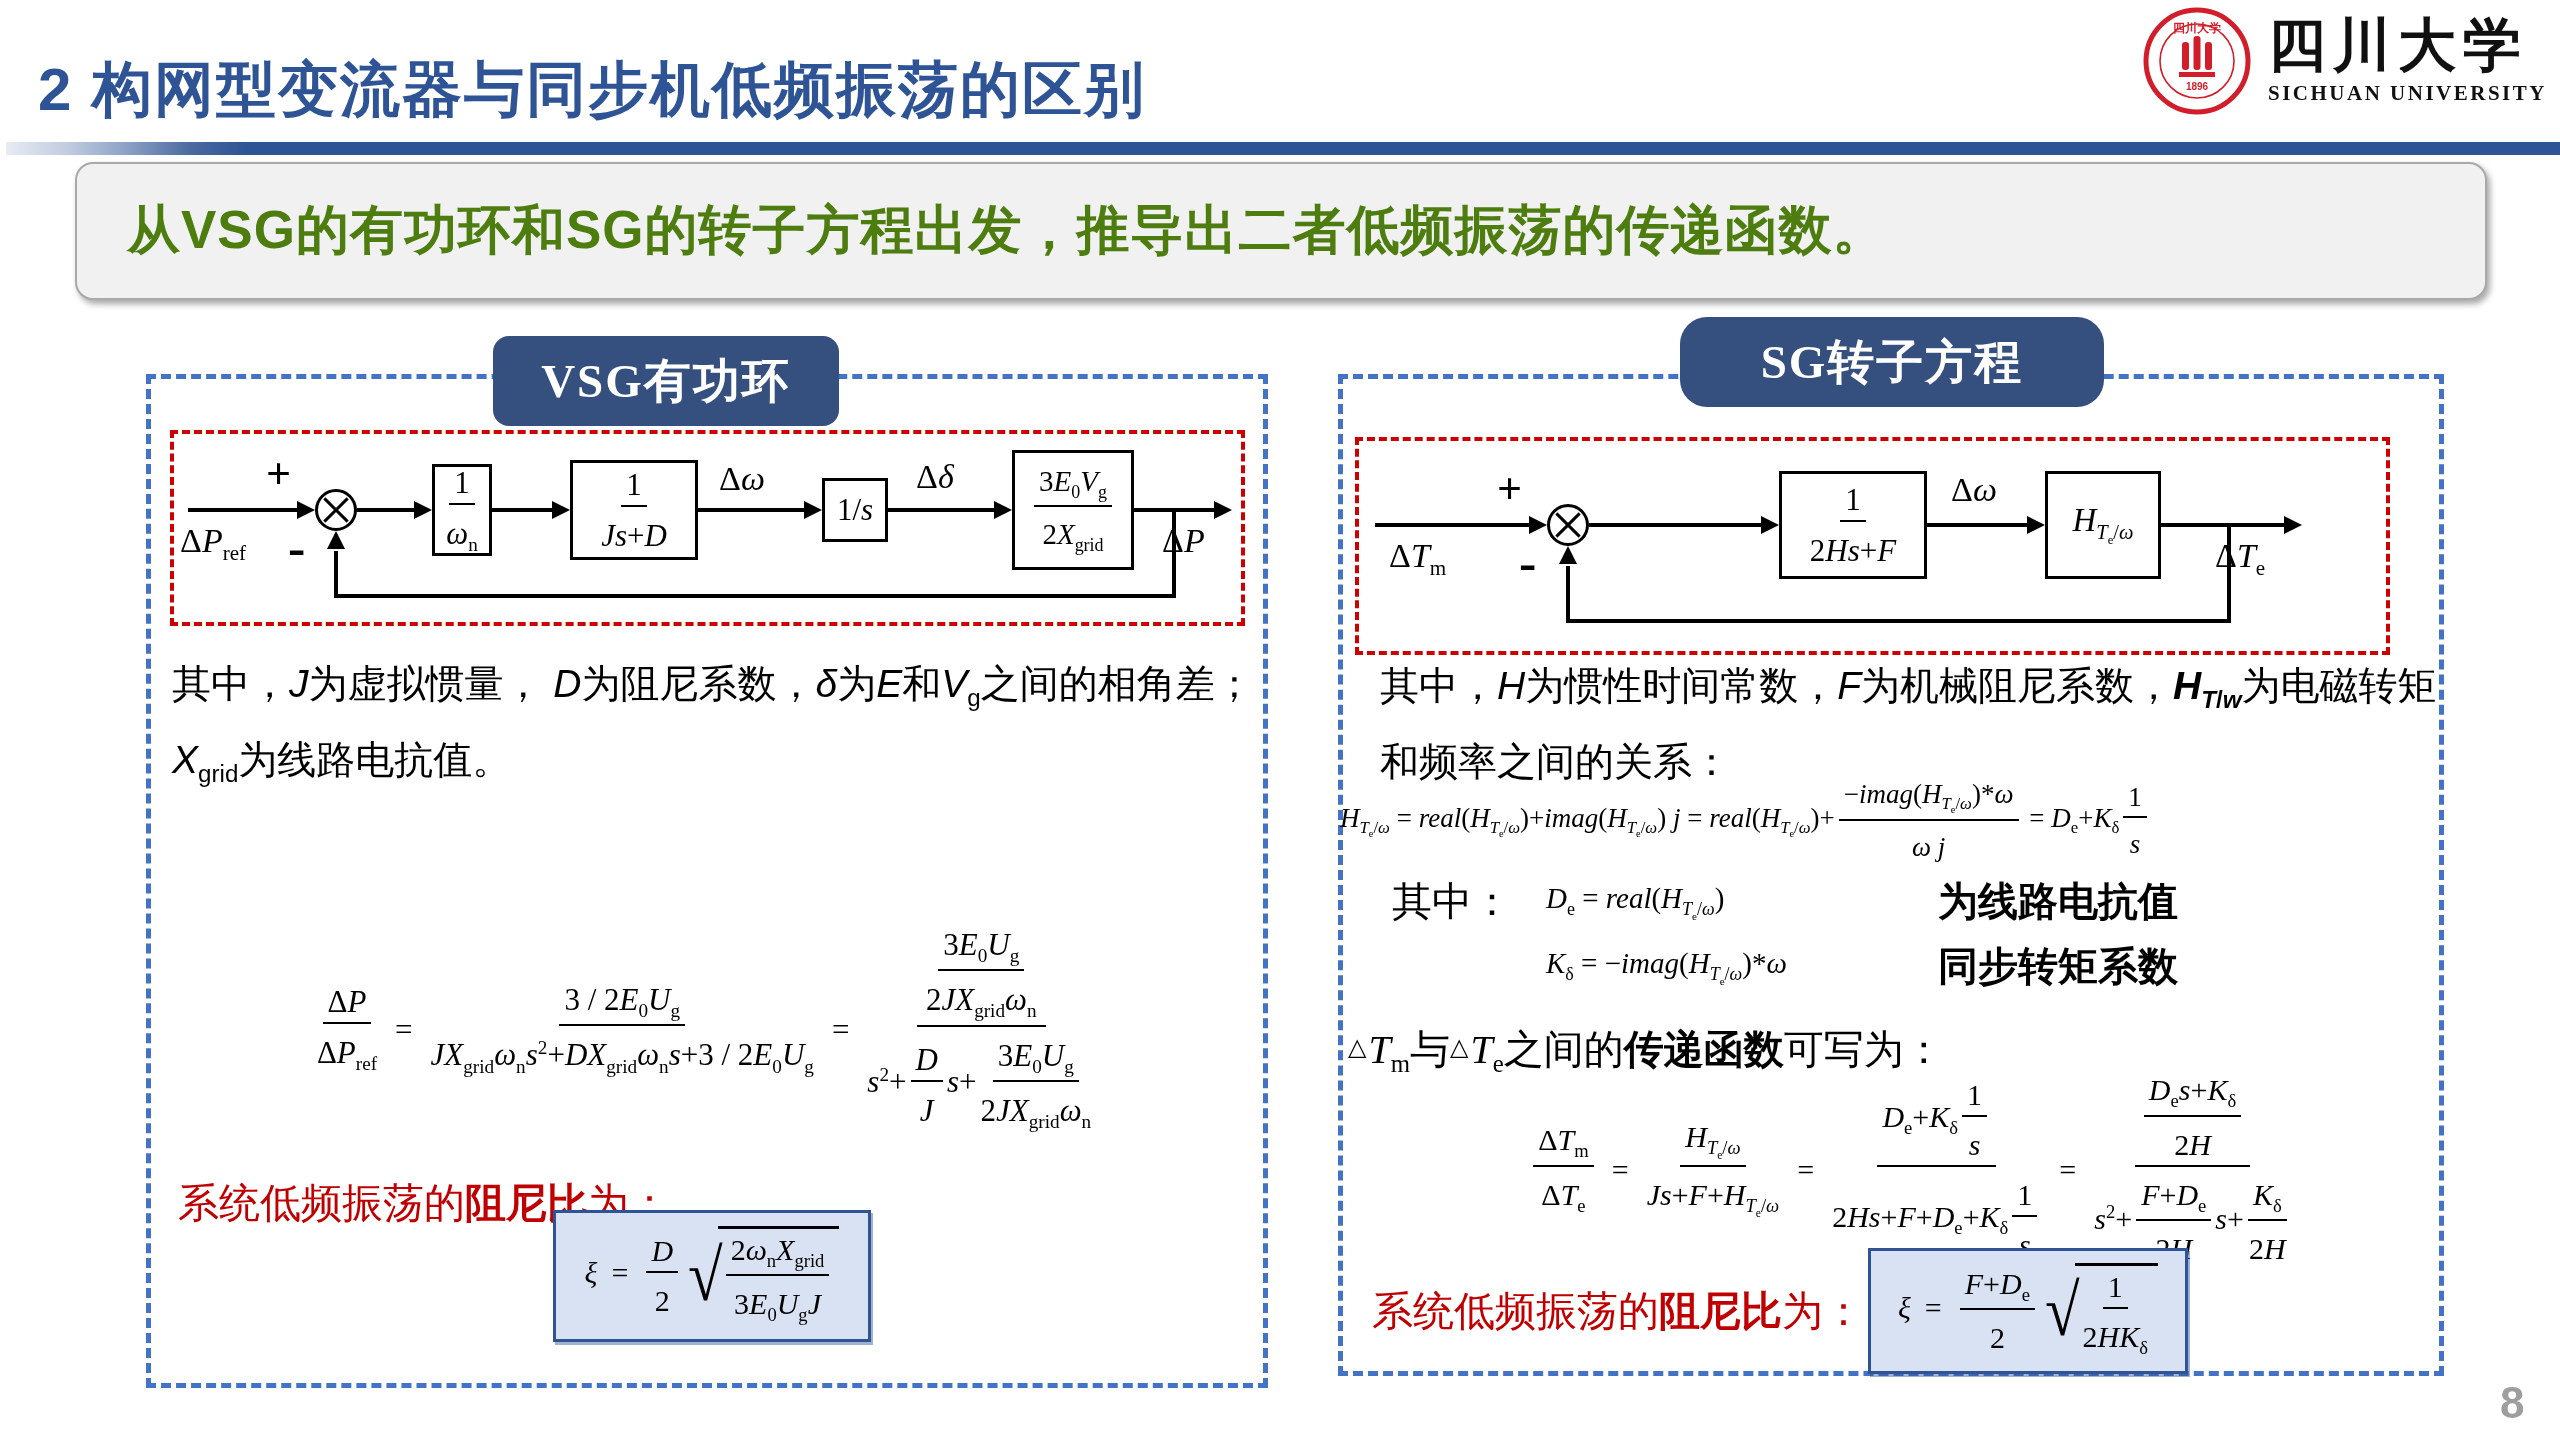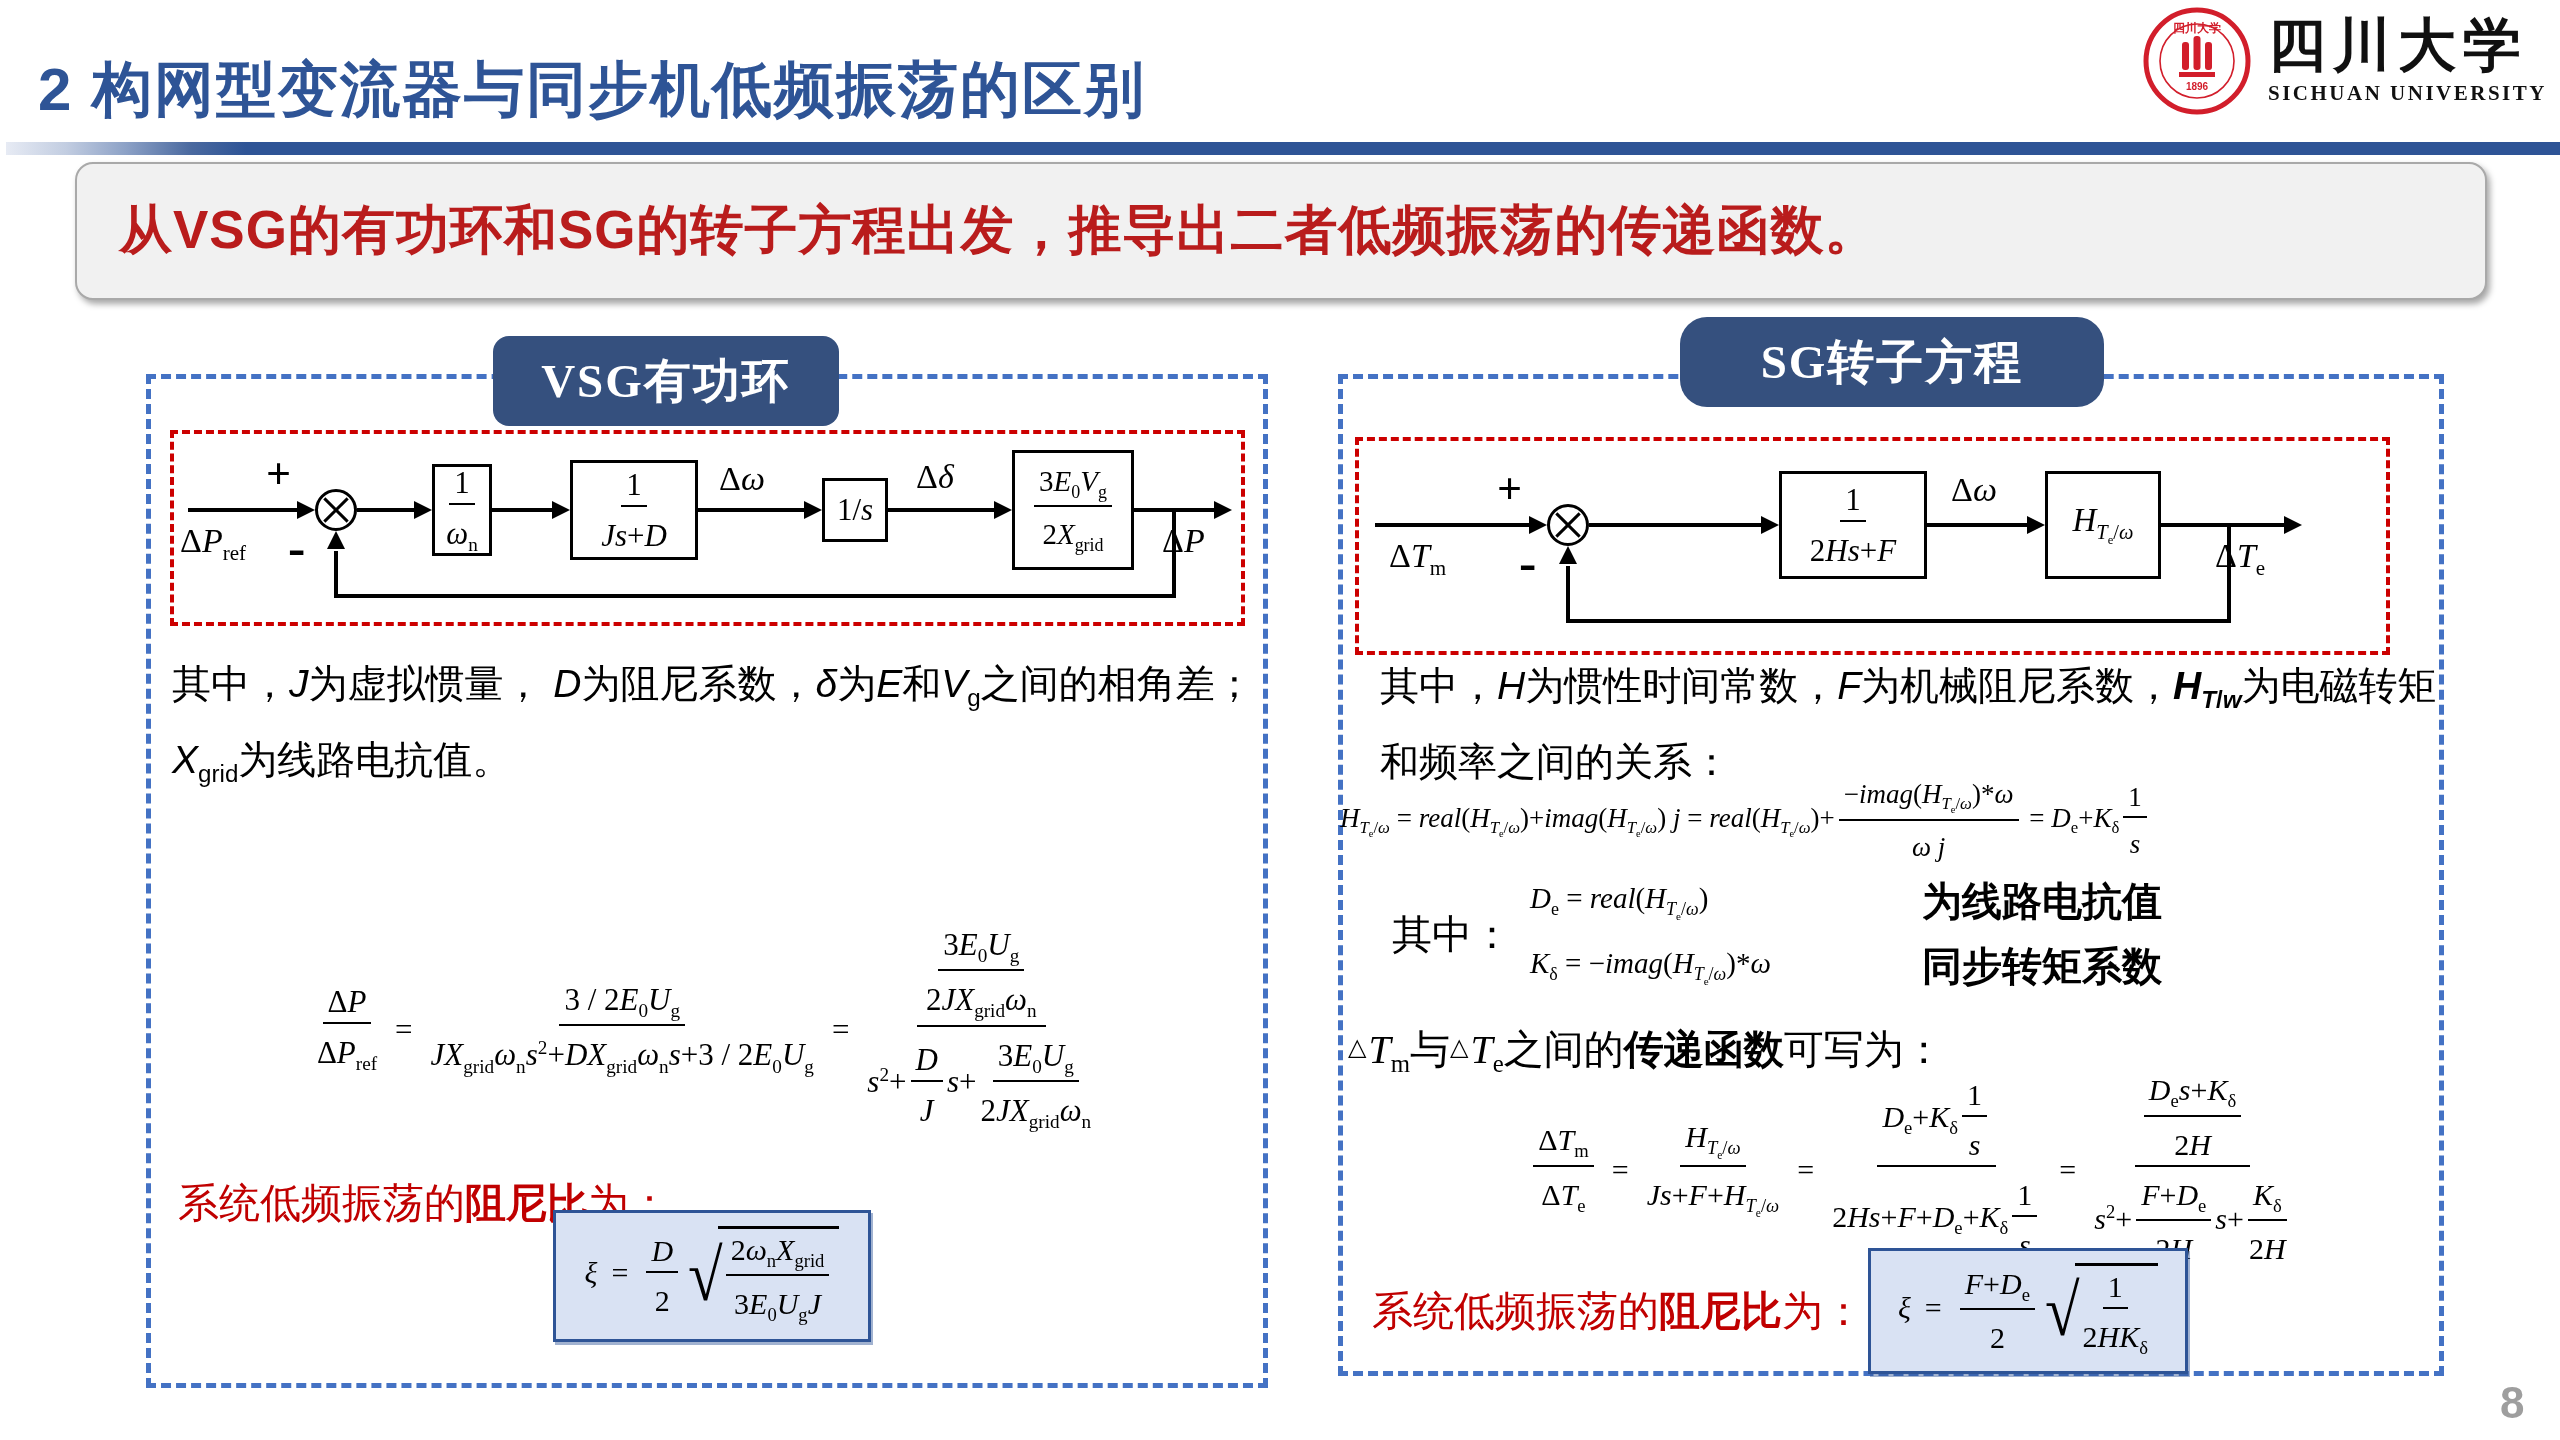--- a/index.html
+++ b/index.html
@@ -15,21 +15,21 @@
   .logo-col{display:flex;flex-direction:column;}
   .logo-cn{font-family:"Liberation Serif",serif;font-size:58px;font-weight:700;
            letter-spacing:7px;color:#101010;line-height:1.05;}
   .logo-en{font-family:"Liberation Serif",serif;font-size:21px;font-weight:700;
            letter-spacing:2.5px;color:#101010;margin-top:4px;}
 
   
   .banner{position:absolute;left:75px;top:162px;width:2412px;height:138px;box-sizing:border-box;
           background:#f1f1f1;border:2px solid #a9a9a9;border-radius:18px;
           box-shadow:3px 4px 6px rgba(0,0,0,.35);display:flex;align-items:center;}
-  .banner p{margin:8px;padding:0 34px;font-size:53px;font-weight:800;color:#b91c1c;letter-spacing:1px;}
+  .banner p{margin:16px;padding:0 34px;font-size:53px;font-weight:800;color:#4d7c0f;letter-spacing:1px;}
 
   
   .panel{position:absolute;border:5px dashed #4472C4;background:#fff;box-sizing:border-box;}
   .panel-left{left:146px;top:374px;width:1122px;height:1014px;}
   .panel-right{left:1338px;top:374px;width:1106px;height:1002px;}
   .panel-label{position:absolute;background:#35507E;color:#fff;border-radius:16px;
                display:flex;align-items:center;justify-content:center;
                font-family:"Liberation Serif",serif;font-weight:700;font-size:47px;letter-spacing:2px;}
   .lbl-vsg{left:493px;top:336px;width:346px;height:90px;}
   .lbl-sg{left:1680px;top:317px;width:424px;height:90px;border-radius:27px;}
@@ -73,21 +73,21 @@
   .para{position:absolute;font-size:39px;line-height:1.95;margin:0;}
   .p-left{left:172px;top:646px;width:1086px;}
   .p-right{left:1380px;top:648px;width:1088px;}
   .tfline{position:absolute;font-size:40px;margin:0;}
   .tf-left{left:182px;top:852px;}
   .tf-right{left:1348px;top:1022px;}
   .eqmain{position:absolute;display:flex;align-items:center;justify-content:center;}
   .eqm-left{left:150px;top:912px;width:1112px;height:235px;font-size:31px;}
   .eqm-right{left:1342px;top:1072px;width:1140px;height:195px;font-size:30px;}
   .eqh{position:absolute;left:1340px;top:778px;width:1200px;font-size:27px;white-space:nowrap;}
-  .whererow{position:absolute;left:1392px;top:874px;display:flex;align-items:center;gap:18px;}
+  .whererow{position:absolute;left:1392px;top:874px;display:flex;gap:34px;}
   .where-lbl{font-size:40px;}
   .coef-col{display:flex;flex-direction:column;gap:10px;}
   .coef-row{display:flex;align-items:center;}
   .coef-eq{font-size:29px;width:392px;}
   .coef-name{font-size:40px;font-weight:600;}
   .redline{position:absolute;font-size:41px;color:#C00000;margin:0;}
   .rl-left{left:178px;top:1176px;}
   .rl-right{left:1372px;top:1284px;}
   .xibox{position:absolute;box-sizing:border-box;background:#D9E2F3;border:3px solid #2E5496;
          box-shadow:2px 3px 0 rgba(46,84,150,.45);display:flex;align-items:center;justify-content:center;}

